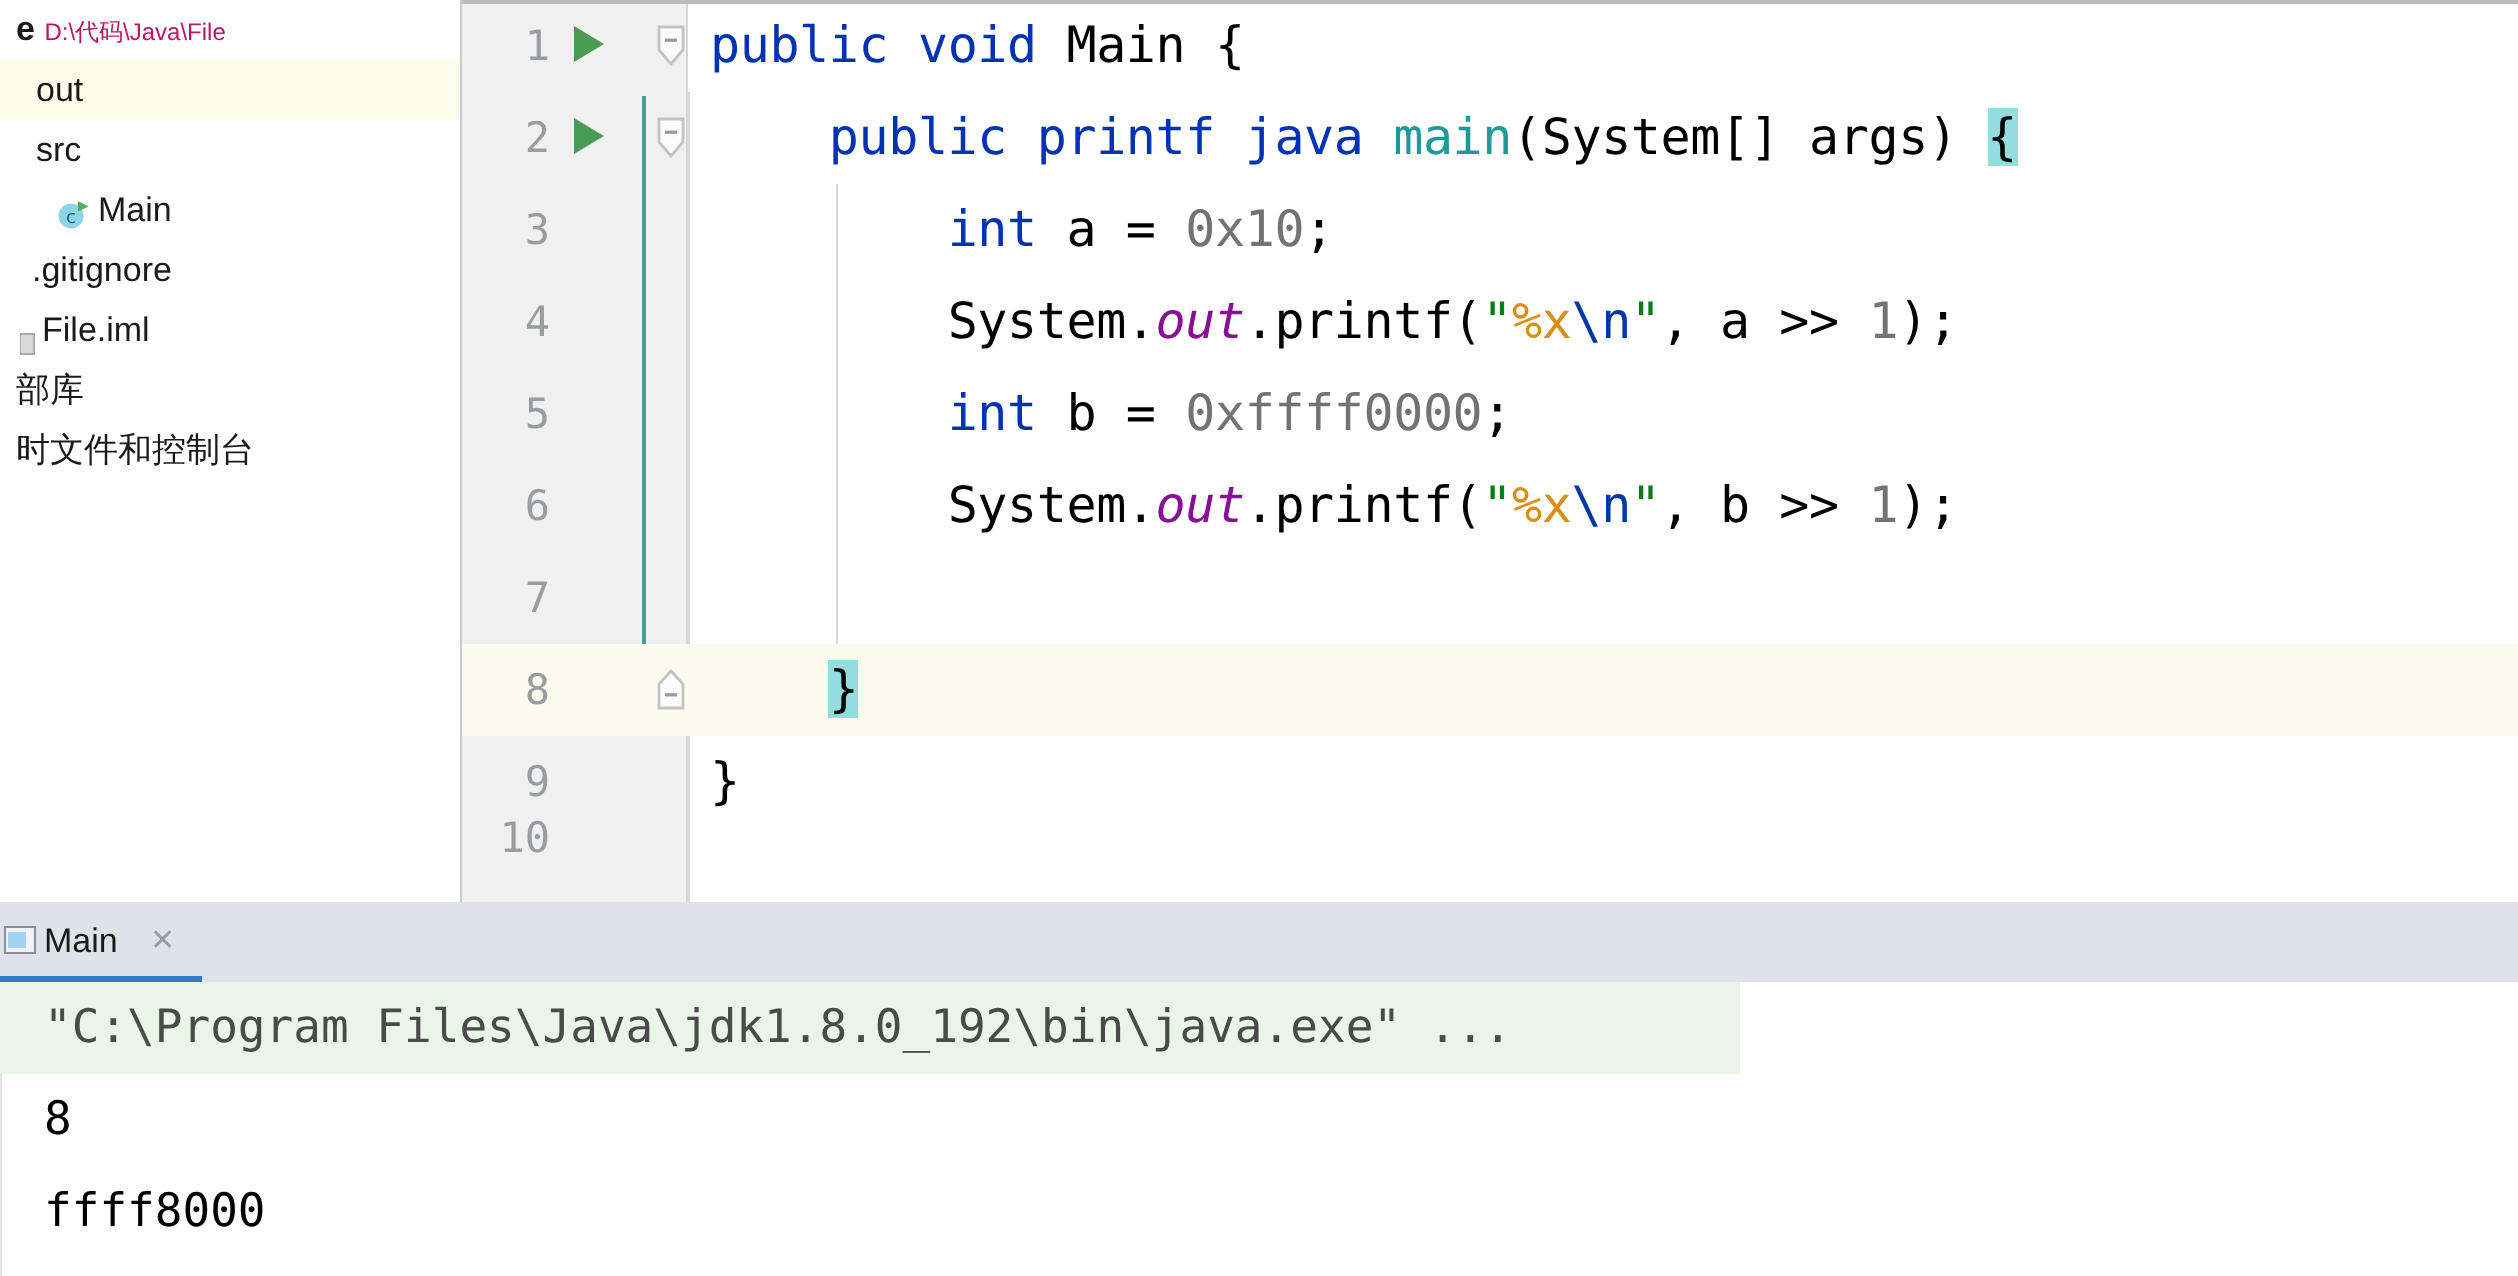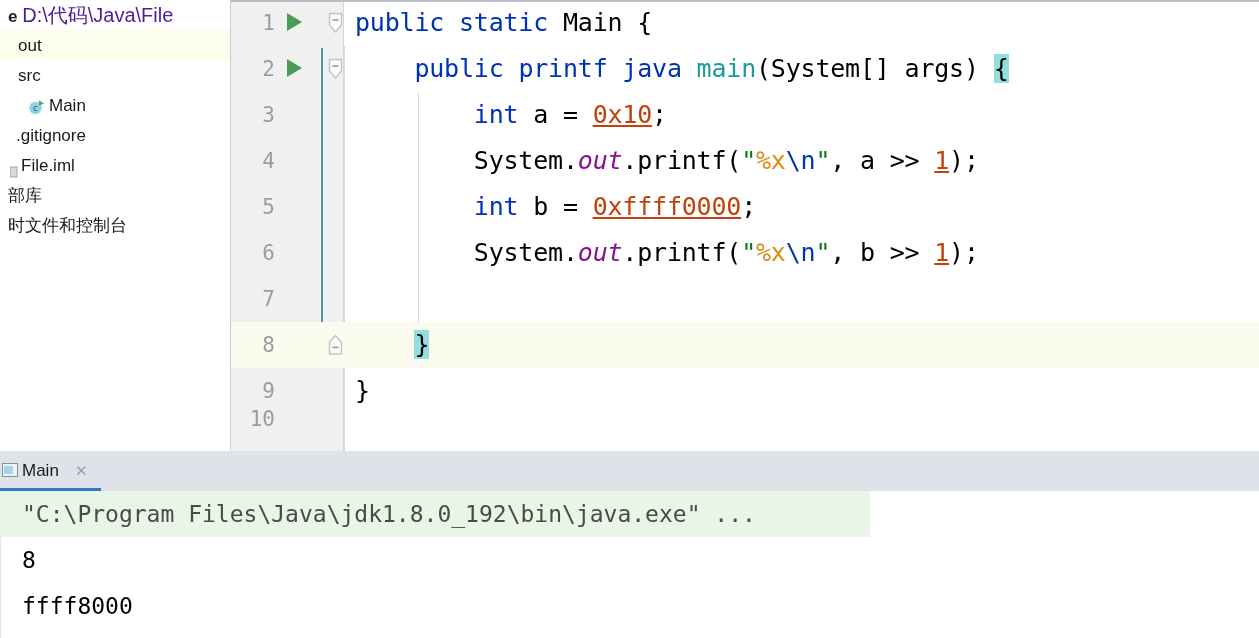--- a/index.html
+++ b/index.html
@@ -41,22 +41,22 @@
     color: #1a1a1a;
     white-space: nowrap;
     padding-left: 8px;
     box-sizing: border-box;
   }
   .tree-row.selected {
     background: #fdfdec;
   }
   .tree-row .lbl { vertical-align: middle; }
   .tree-row .path {
-    color: #4c1d95;
-    font-size: 20px;
+    color: #be185d;
+    font-size: 12px;
   }
   .tree-row .bold-stub {
     font-weight: bold;
     color: #1a1a1a;
   }
   .tree-icon {
     display: inline-block;
     vertical-align: middle;
     position: relative;
     top: -1px;
@@ -173,21 +173,21 @@
   
   .indent-guide {
     position: absolute;
     width: 1px;
     background: #d9d9d9;
   }
 
   
   .kw    { color: #0033b3; }
   .mname { color: #1d9a9a; }
-  .num   { color: #c2410c; text-decoration: underline; }
+  .num   { color: #737373; }
   .str   { color: #067d17; }
   .fmt   { color: #d98f16; }
   .esc   { color: #0037a6; }
   .stat  { color: #871094; font-style: italic; }
   .plain { color: #000000; }
   .brace-hl { background: #93ddde; }
 
   
   #console {
     position: absolute;
@@ -312,21 +312,21 @@
     <div class="indent-guide" style="left:187px; top:92px; height:260px;"></div>
 
     <div id="editor-lines">
         <div class="line" style="top: 0px;">
           <span class="lnum">1</span>
           <span class="run-arrow"></span>
           <span class="fold-open"><svg width="17" height="22" viewBox="0 0 17 22">
               <path d="M2.5 1.5 H14.5 V13 L8.5 20 L2.5 13 Z" fill="#fbfbfb" stroke="#c3c3c3" stroke-width="1.4"></path>
               <rect x="5.5" y="7.3" width="6" height="1.6" fill="#9a9a9a"></rect>
             </svg></span>
-          <span class="code"><span class="kw">public </span><span class="kw">static </span><span class="plain">Main</span><span class="plain"> {</span></span>
+          <span class="code"><span class="kw">public </span><span class="kw">void </span><span class="plain">Main</span><span class="plain"> {</span></span>
         </div>
         <div class="line" style="top: 46px;">
           <span class="lnum">2</span>
           <span class="run-arrow"></span>
           <span class="fold-open"><svg width="17" height="22" viewBox="0 0 17 22">
               <path d="M2.5 1.5 H14.5 V13 L8.5 20 L2.5 13 Z" fill="#fbfbfb" stroke="#c3c3c3" stroke-width="1.4"></path>
               <rect x="5.5" y="7.3" width="6" height="1.6" fill="#9a9a9a"></rect>
             </svg></span>
           <span class="code"><span class="plain">    </span><span class="kw">public </span><span class="kw">printf </span><span class="kw">java </span><span class="mname">main</span><span class="plain">(System[] args) </span><span class="brace-hl">{</span></span>
         </div>

